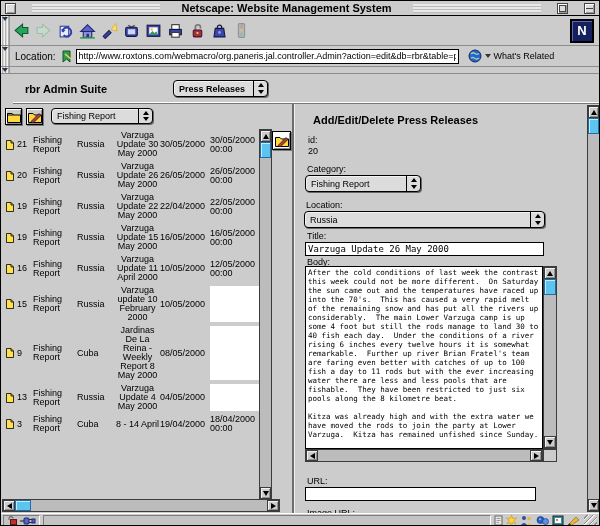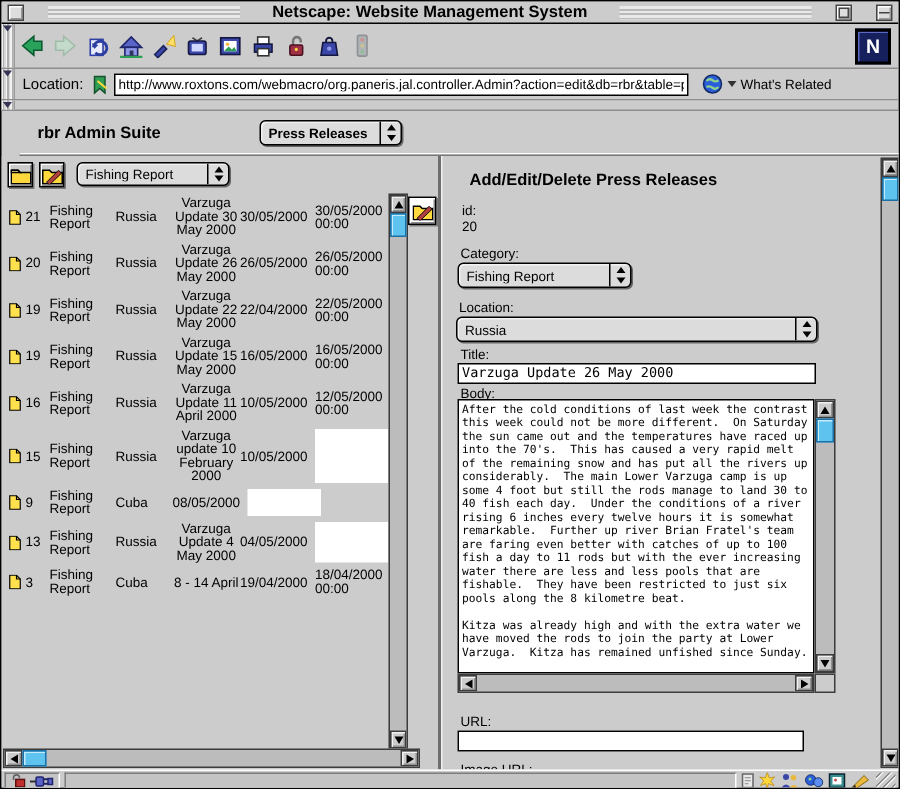--- a/index.html
+++ b/index.html
@@ -360,20 +360,21 @@
         <div class="lrow">
           <span class="cell c-ic">
             <svg width="8" height="10" viewBox="0 0 8 10">
               <path d="M.5 .5 H5 L7.5 3 V9.5 H.5 Z" fill="#ffe14d" stroke="#000" stroke-width=".8"></path>
               <path d="M5 .5 V3 H7.5" fill="none" stroke="#000" stroke-width=".8"></path>
             </svg>
           </span>
           <span class="cell c-id">9</span>
           <span class="cell c-cat">Fishing Report</span>
           <span class="cell c-loc">Cuba</span>
+          <span class="cell c-title">Jardinas De La Reina - Weekly Report 8 May 2000</span>
           <span class="cell c-d1">08/05/2000</span>
           <span class="cell c-d2 empty"></span>
         </div>
         <div class="lrow">
           <span class="cell c-ic">
             <svg width="8" height="10" viewBox="0 0 8 10">
               <path d="M.5 .5 H5 L7.5 3 V9.5 H.5 Z" fill="#ffe14d" stroke="#000" stroke-width=".8"></path>
               <path d="M5 .5 V3 H7.5" fill="none" stroke="#000" stroke-width=".8"></path>
             </svg>
           </span>

